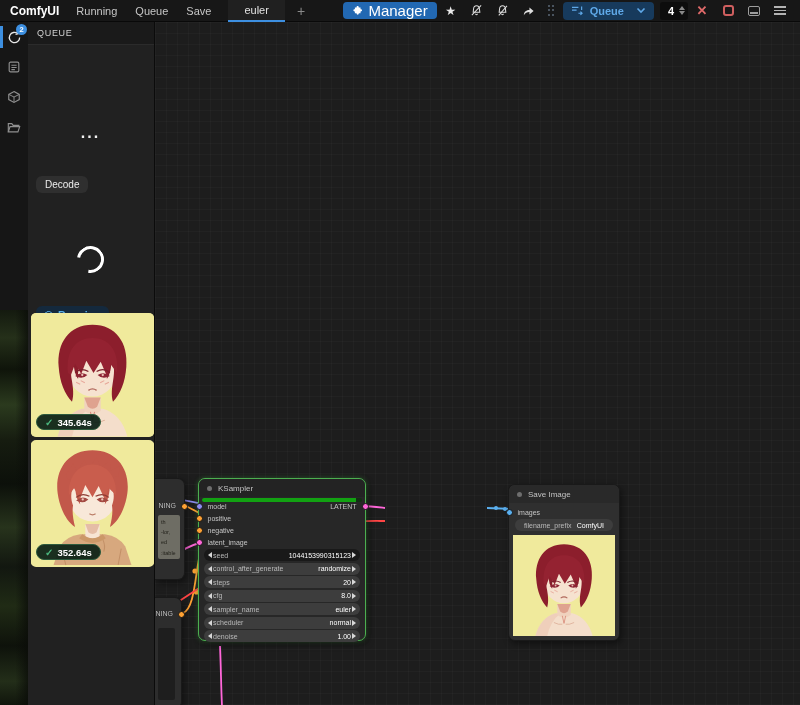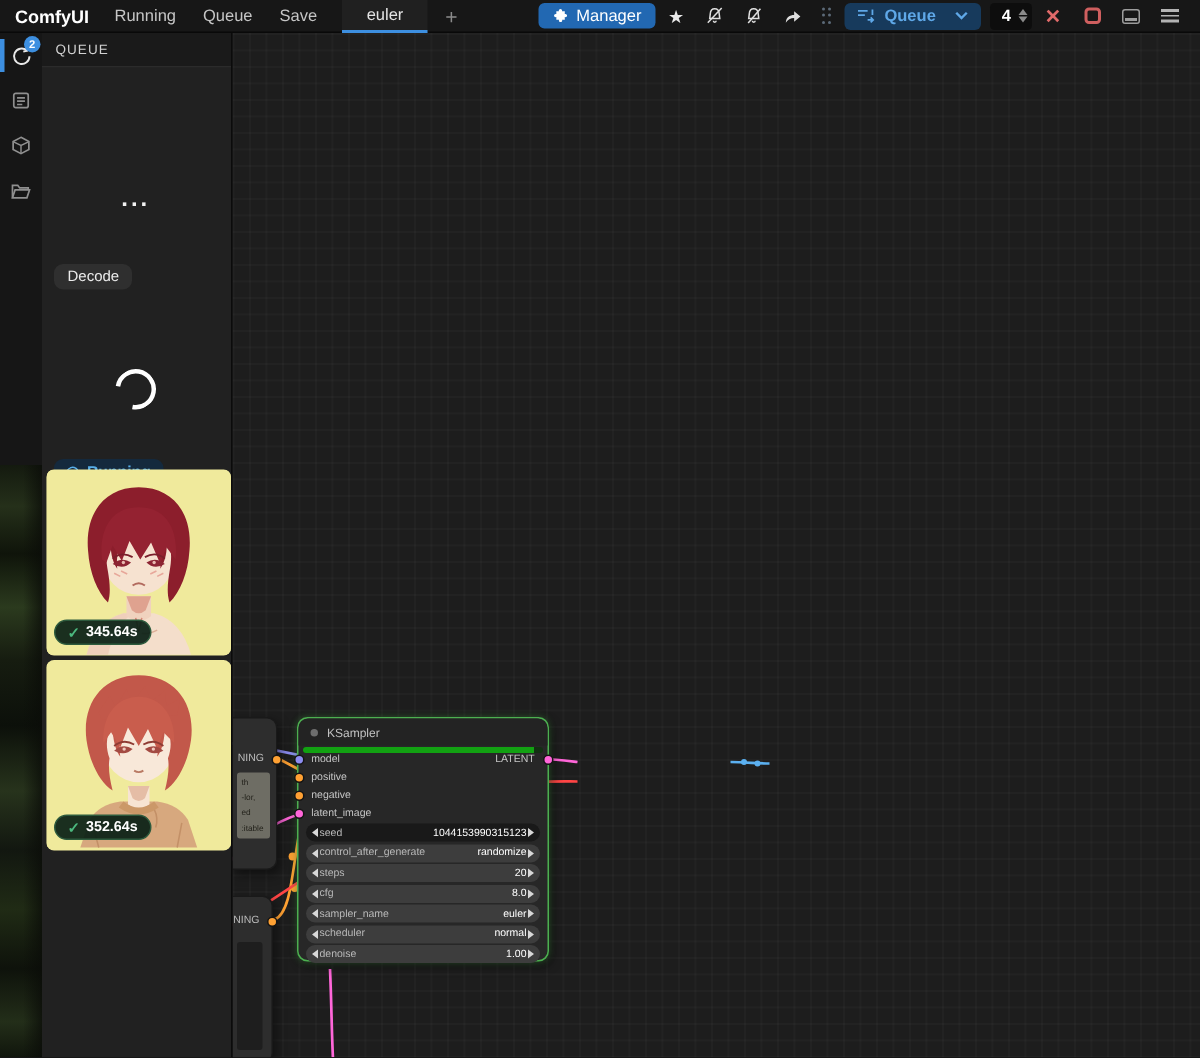--- a/index.html
+++ b/index.html
@@ -14,21 +14,21 @@
 #app{position:relative;width:800px;height:705px;background:#1d1d1d;overflow:hidden;}
 
 
 .menubar{position:absolute;top:0;left:0;right:0;height:22px;background:#171717;border-bottom:1px solid #090909;display:flex;align-items:center;z-index:10;}
 .logo{font-size:12px;font-weight:bold;color:#fff;margin:0 8px 0 10px;}
 .menu-item{font-size:11px;color:#c6c6c6;padding:0 9px;cursor:default;}
 .tabs{display:flex;align-items:stretch;height:22px;margin-left:8px;}
 .tab{display:flex;align-items:center;padding:0 16px;background:#202020;border-bottom:2px solid var(--accent);font-size:11px;color:#e3e3e3;}
 .newtab{display:flex;align-items:center;padding:0 12px;color:#8a8a8a;font-size:14px;}
 .mb-right{margin-left:auto;display:flex;align-items:center;gap:2px;margin-right:8px;}
-.manager-btn{display:flex;align-items:center;gap:5px;background:var(--manager_bg);border-radius:4px;height:17px;padding:0 9px;color:#fff;font-size:11px;}
+.manager-btn{display:flex;align-items:center;gap:5px;background:var(--manager_bg);border-radius:4px;height:17px;padding:0 9px;color:#fff;font-size:15px;}
 .icon-btn{width:24px;height:17px;display:flex;align-items:center;justify-content:center;color:#dedede;}
 .star{font-size:12px;line-height:1;color:#eaeaea;}
 .drag-handle{width:10px;height:14px;display:grid;grid-template-columns:3px 3px;grid-auto-rows:3px;gap:1.5px;align-content:center;justify-content:center;margin:0 4px;}
 .drag-handle i{width:2px;height:2px;border-radius:50%;background:#5c6a78;}
 .queue-btn{display:flex;align-items:center;gap:6px;background:var(--queue_button_bg);border-radius:4px;height:18px;padding:0 8px;color:var(--queue_button_text);font-size:11px;font-weight:bold;}
 .queue-btn .chev{margin-left:6px;}
 .count-box{display:flex;align-items:center;background:#0d0d0d;border-radius:3px;height:18px;padding:0 3px 0 8px;margin-left:4px;}
 .count-box .val{color:#fff;font-size:11px;font-weight:bold;margin-right:5px;}
 .stepper{display:flex;flex-direction:column;gap:1px;}
 .stepper i{width:0;height:0;border-left:3px solid transparent;border-right:3px solid transparent;}
@@ -415,15 +415,34 @@
         <div class="widget">
             <span class="warr l"></span>
             <span class="wname">denoise</span>
             <span class="wval">1.00</span>
             <span class="warr r"></span>
           </div>
       </div>
     </div>
 
 
+    <div class="node" style="left:353px;top:462px;width:112px;height:157px;">
+      <div class="node-header">
+        <span class="collapse-dot"></span>
+        <span class="node-title">Save Image</span>
+      </div>
+      <div class="port-in" style="top:23px;">
+        <span class="pdot" style="background:var(--port_image);"></span>
+        <span class="plbl">images</span>
+      </div>
+      <div class="widget" style="position:absolute;top:34px;left:6px;right:6px;">
+        <span class="wname">filename_prefix</span>
+        <span class="wval">ComfyUI</span>
+      </div>
+      <div class="save-img">
+        <svg viewBox="0 0 120 120">
+            <use href="#charA"></use>
+          </svg>
+      </div>
+    </div>
 
   </div>
 </div>
 
 </body></html>

